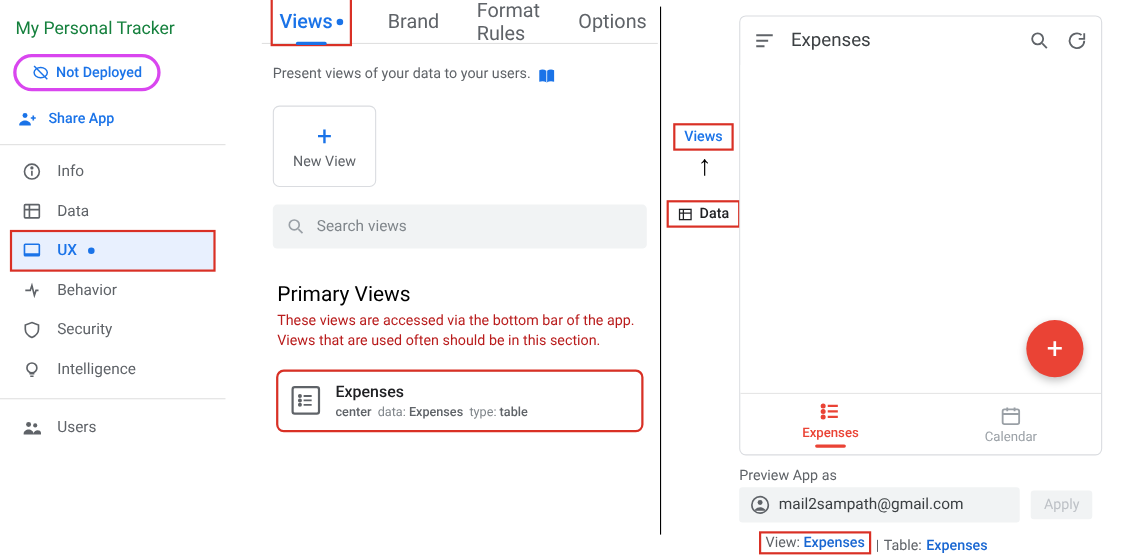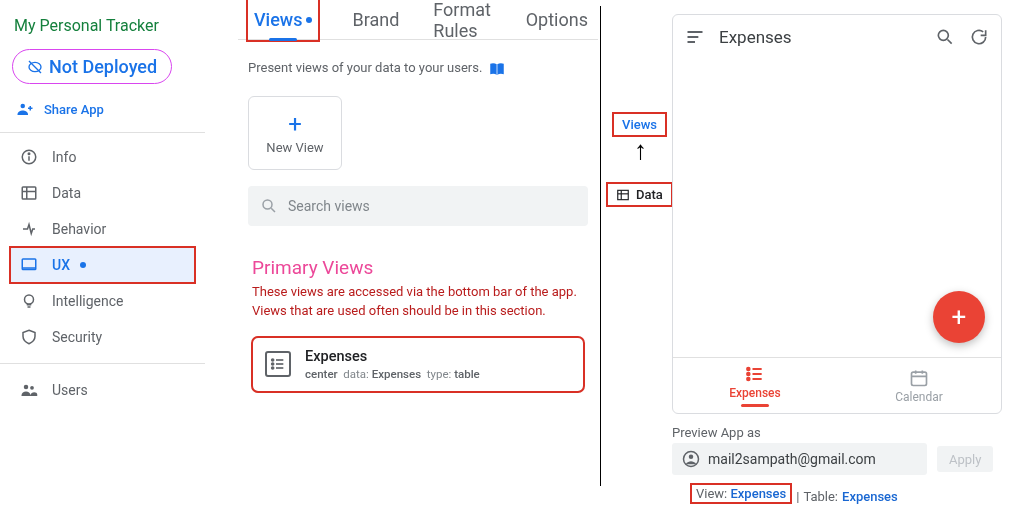--- a/index.html
+++ b/index.html
@@ -1,21 +1,21 @@
 <!DOCTYPE html>
 <html><head>
 <meta charset="utf-8">
 <style>
 * { box-sizing: border-box; margin: 0; padding: 0; font-family: Roboto, "Segoe UI", Arial, sans-serif; }
 body { width: 1024px; height: 508px; background: #fff; color: #202124; overflow: hidden; position: relative; }
 
 
 .sidebar { position: absolute; left: 0; top: 0; width: 205px; height: 508px; padding: 10px 10px 0 10px; }
 .app-title { font-size: 16px; font-weight: 400; color: #15803d; padding: 6px 4px 14px 4px; }
-.dep-chip { display: inline-flex; align-items: center; gap: 6px; border: 1px solid #d946ef; border-radius: 18px; padding: 6px 14px; color: #1a73e8; font-size: 18px; font-weight: 500; margin: 0 0 12px 2px; }
+.dep-chip { display: inline-flex; align-items: center; gap: 6px; border: 3px solid #d946ef; border-radius: 18px; padding: 6px 14px; color: #1a73e8; font-size: 13px; font-weight: 500; margin: 0 0 12px 2px; }
 .share-row { display: flex; align-items: center; gap: 10px; color: #1a73e8; font-size: 13px; font-weight: 500; padding: 4px 4px 14px 6px; }
 .side-sep { height: 1px; background: #e0e0e0; margin: 0 -10px 6px -10px; }
 .nav-item { display: flex; align-items: center; gap: 14px; height: 36px; padding: 0 10px; border-radius: 18px; color: #5f6368; font-size: 14px; }
 .nav-item.active { background: #e8f0fe; color: #1a73e8; font-weight: 500; }
 .nav-item.highlighted { outline: 2px solid #d93025; outline-offset: -1px; border-radius: 0; }
 .nav-item .ico { width: 18px; height: 18px; display: flex; align-items: center; justify-content: center; }
 .nav-item .dot { width: 6px; height: 6px; border-radius: 50%; background: #1a73e8; margin-left: -4px; }
 .users-sep { height: 1px; background: #e0e0e0; margin: 8px -10px; }
 
 
@@ -23,21 +23,21 @@
 .tabs { display: flex; align-items: center; gap: 34px; height: 40px; border-bottom: 1px solid #e0e0e0; padding: 0 10px; color: #5f6368; font-size: 18px; }
 .tab { position: relative; height: 40px; display: flex; align-items: center; gap: 4px; }
 .tab.active { color: #1a73e8; font-weight: 500; }
 .tab.highlighted { outline: 2px solid #d93025; outline-offset: 0px; padding: 0 6px; }
 .tab-dot { width: 6px; height: 6px; border-radius: 50%; background: #1a73e8; }
 .tab-underline { position: absolute; bottom: -1px; left: 50%; transform: translateX(-50%); width: 28px; height: 3px; background: #1a73e8; border-radius: 2px; }
 .intro { font-size: 13px; color: #5f6368; padding: 20px 10px 0 10px; display: flex; gap: 6px; }
 .newview { margin: 18px 10px 0 10px; width: 94px; height: 74px; border: 1px solid #dadce0; border-radius: 6px; display: flex; flex-direction: column; align-items: center; justify-content: center; gap: 4px; color: #5f6368; font-size: 13px; }
 .newview .plus { color: #1a73e8; font-size: 24px; line-height: 1; }
 .search-box { margin: 16px 10px 0 10px; height: 40px; background: #f1f3f4; border-radius: 4px; display: flex; align-items: center; gap: 10px; padding: 0 12px; color: #80868b; font-size: 14px; }
-.pv-title { font-size: 19px; color: #ec4899; padding: 30px 10px 4px 14px; }
+.pv-title { font-size: 19px; color: #000000; padding: 30px 10px 4px 14px; }
 .pv-desc { font-size: 13px; color: #b91c1c; padding: 0 10px 0 14px; line-height: 1.45; }
 .view-card { margin: 16px 14px 0 14px; border: 1px solid #dadce0; border-radius: 6px; padding: 10px 12px; display: flex; align-items: center; gap: 14px; outline: 2px solid #d93025; outline-offset: -1px; }
 .view-card .vicon { width: 26px; height: 26px; border: 2px solid #5f6368; border-radius: 3px; display:flex;align-items:center;justify-content:center;color:#5f6368;font-size:14px;}
 .view-card .vtitle { font-size: 14.5px; font-weight: 500; color: #202124; }
 .view-card .meta { font-size: 11.5px; color: #80868b; margin-top: 2px; }
 .view-card .meta b { color: #5f6368; font-weight: 500; }
 
 
 .vdiv { position: absolute; left: 600px; top: 6px; width: 1px; height: 480px; background: #000; }
 
@@ -110,57 +110,57 @@
     <span class="ico">
         <svg width="18" height="18" viewBox="0 0 24 24" fill="none" stroke="#5f6368" stroke-width="2">
           <rect x="3" y="4" width="18" height="16" rx="1"></rect>
           <line x1="3" y1="10" x2="21" y2="10"></line>
           <line x1="9" y1="4" x2="9" y2="20"></line>
         </svg>
       </span>
     <span>Data</span>
   </div>
 
-  <div class="nav-item">
-    <span class="ico">
-        <svg width="18" height="18" viewBox="0 0 24 24" fill="none" stroke="#5f6368" stroke-width="2">
-          <path d="M4 12h6l2-6 3 12 2-6h3"></path>
-        </svg>
-      </span>
-    <span>Behavior</span>
-  </div>
-
   <div class="nav-item active highlighted">
     <span class="ico">
         <svg width="18" height="18" viewBox="0 0 24 24" fill="none" stroke="#1a73e8" stroke-width="2">
           <rect x="3" y="4" width="18" height="14" rx="1"></rect>
           <line x1="3" y1="16" x2="21" y2="16"></line>
         </svg>
       </span>
     <span>UX</span>
     <span class="dot"></span>
   </div>
 
   <div class="nav-item">
     <span class="ico">
         <svg width="18" height="18" viewBox="0 0 24 24" fill="none" stroke="#5f6368" stroke-width="2">
+          <path d="M4 12h6l2-6 3 12 2-6h3"></path>
+        </svg>
+      </span>
+    <span>Behavior</span>
+  </div>
+
+  <div class="nav-item">
+    <span class="ico">
+        <svg width="18" height="18" viewBox="0 0 24 24" fill="none" stroke="#5f6368" stroke-width="2">
+          <path d="M12 3l8 3v5c0 5-3.5 8-8 10-4.5-2-8-5-8-10V6z"></path>
+        </svg>
+      </span>
+    <span>Security</span>
+  </div>
+
+  <div class="nav-item">
+    <span class="ico">
+        <svg width="18" height="18" viewBox="0 0 24 24" fill="none" stroke="#5f6368" stroke-width="2">
           <circle cx="12" cy="10" r="6"></circle>
           <path d="M10 20h4M9 17h6"></path>
         </svg>
       </span>
     <span>Intelligence</span>
-  </div>
-
-  <div class="nav-item">
-    <span class="ico">
-        <svg width="18" height="18" viewBox="0 0 24 24" fill="none" stroke="#5f6368" stroke-width="2">
-          <path d="M12 3l8 3v5c0 5-3.5 8-8 10-4.5-2-8-5-8-10V6z"></path>
-        </svg>
-      </span>
-    <span>Security</span>
   </div>
 
   <div class="users-sep"></div>
 
   <div class="nav-item">
     <span class="ico">
         <svg width="18" height="18" viewBox="0 0 24 24" fill="#5f6368">
           <circle cx="8" cy="8" r="3"></circle>
           <circle cx="16" cy="9" r="2.5"></circle>
           <path d="M2 19c0-3 3-5 6-5s6 2 6 5v1H2zM14 19c.3-2.5 2.5-4 5-4 2 0 4 1 4 3v2h-9"></path>

